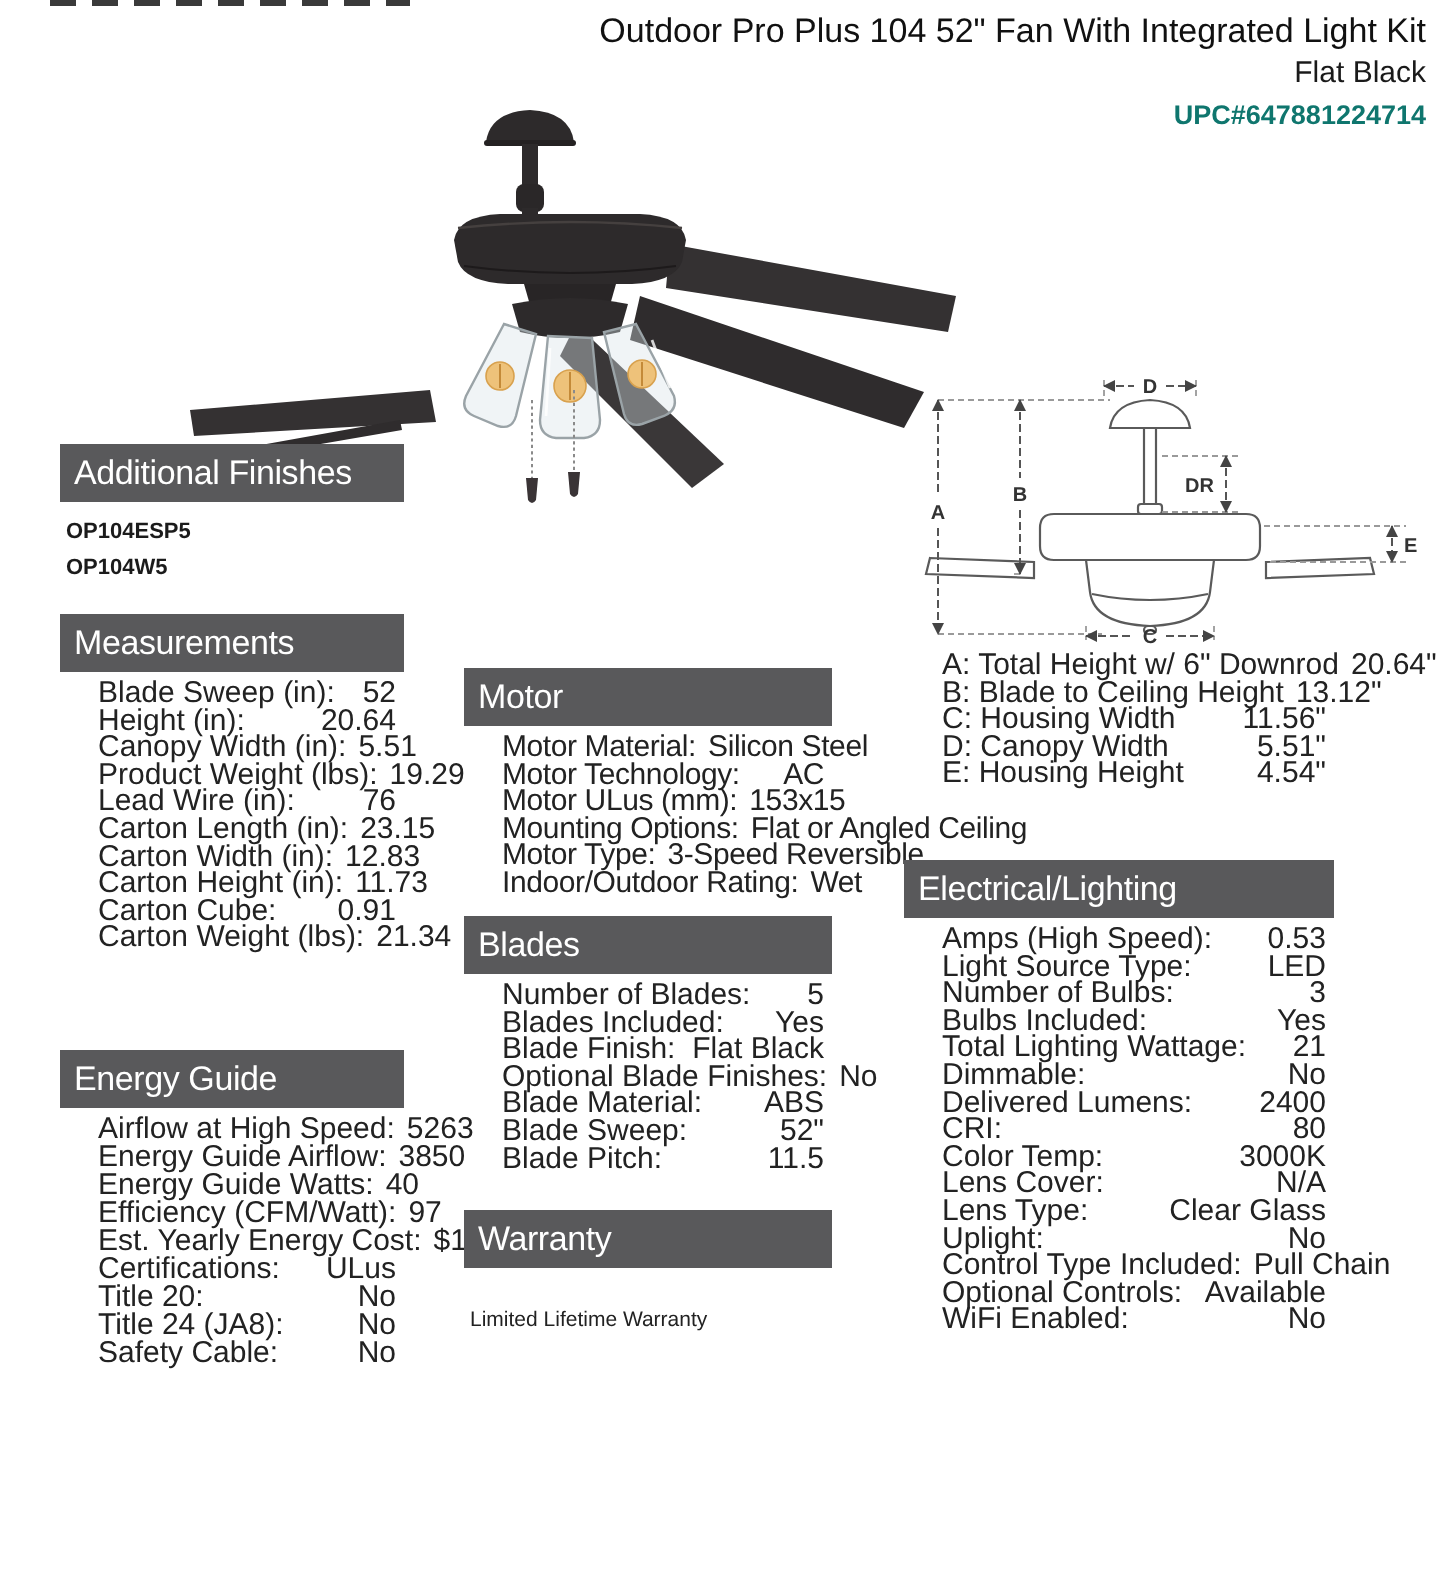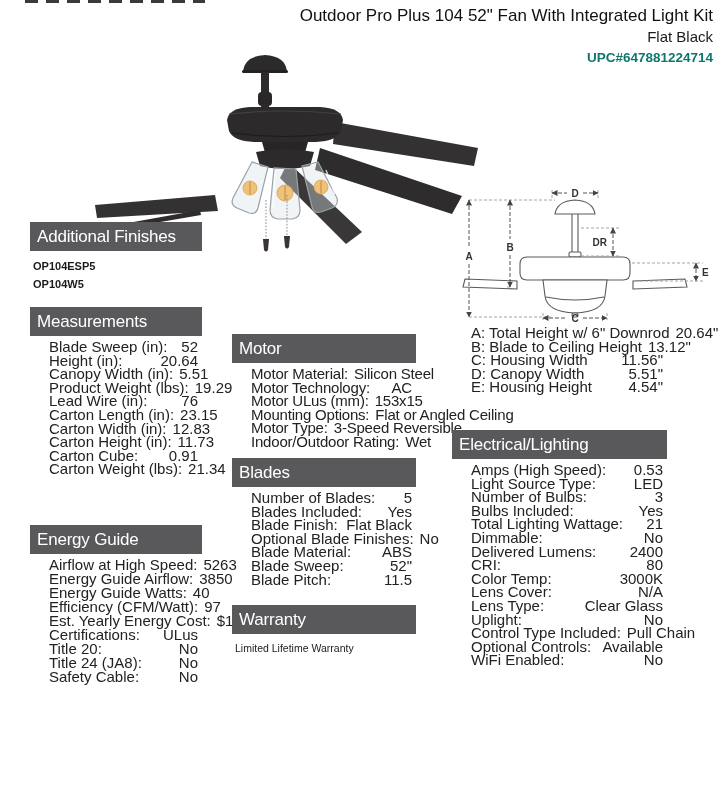--- a/index.html
+++ b/index.html
@@ -21,21 +21,21 @@
   .bar{height:29px;background:#59595b;color:#ffffff;font-weight:normal;font-size:17px;
        line-height:29px;padding-left:7px;box-sizing:border-box;letter-spacing:-0.2px;
        white-space:nowrap;overflow:hidden;}
   #sec-ceiling .bar{font-size:16px;letter-spacing:-0.4px;}
   .rows{margin-top:4px;}
   .row{display:flex;justify-content:space-between;font-size:15px;line-height:13.6px;
        padding:0 4px 0 3px;color:#222;white-space:nowrap;margin-left:16px;}
   #sec-energy .row{line-height:14px;}
   #sec-motor .row{letter-spacing:-0.2px;}
   .row .val{margin-left:6px;}
-  .warranty-text{margin-top:8px;padding-left:3px;font-size:10.5px;color:#222;}
+  .warranty-text{margin-top:20px;padding-left:3px;font-size:10.5px;color:#222;}
   .finish-items{margin-top:6px;padding-left:3px;}
   .finish-item{font-size:11px;font-weight:bold;color:#1b1b1b;line-height:18px;}
 
   #sec-finishes{left:30px;top:222px;width:172px;}
   #sec-measurements{left:30px;top:307px;width:172px;}
   #sec-energy{left:30px;top:525px;width:172px;}
   #sec-motor{left:232px;top:334px;width:184px;}
   #sec-blades{left:232px;top:458px;width:184px;}
   #sec-warranty{left:232px;top:605px;width:184px;}
   #sec-ceiling{left:452px;top:322px;width:215px;}

